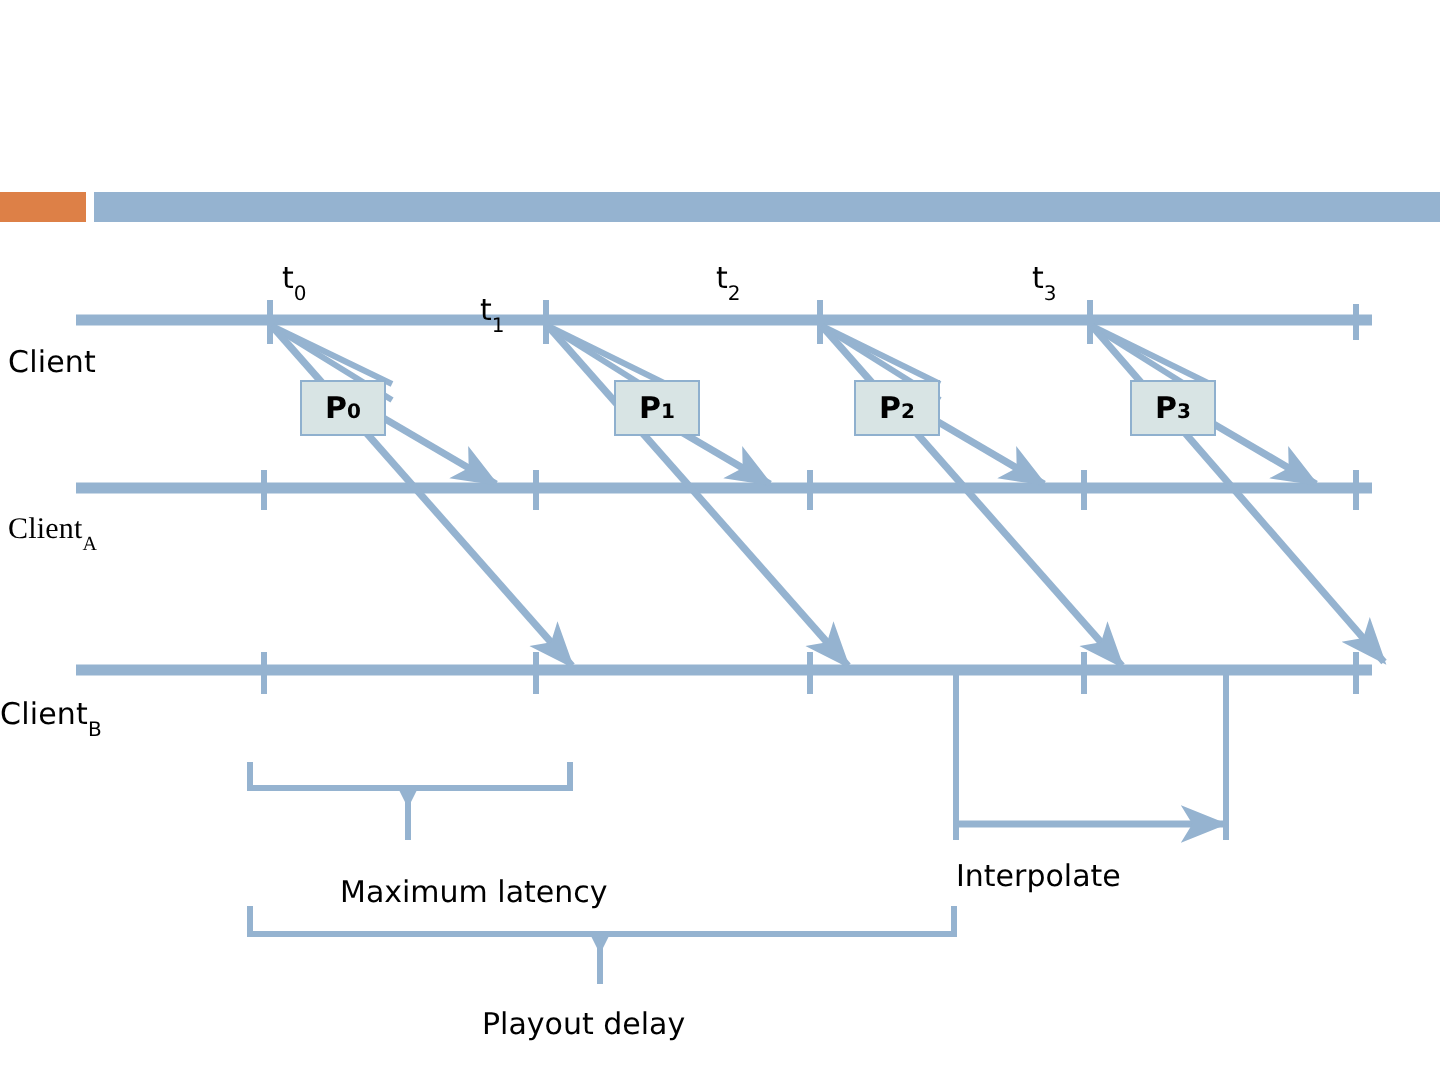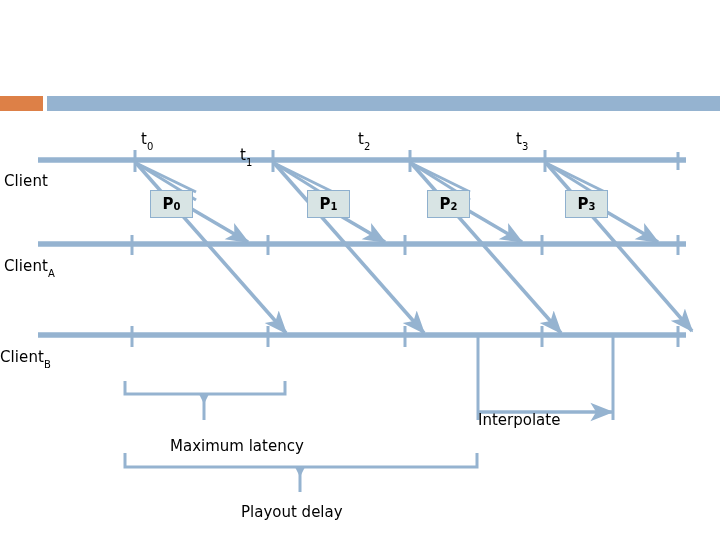--- a/index.html
+++ b/index.html
@@ -155,21 +155,21 @@
       <path d="M125,453 L125,467 L477,467 L477,453" stroke-width="3" stroke-linejoin="miter"></path>
       <line x1="300" y1="467" x2="300" y2="492" stroke-width="3"></line>
       <path d="M295,467 L300,477 L305,467" fill="#95b3d0" stroke="none"></path>
     </g>
   </svg>
 
   <div class="lbl row-label" style="left:4px; top:172px;">
     <span>Client</span>
   </div>
 
-  <div class="lbl row-label" style="left:4px; top:257px;">
+  <div class="lbl row-label" style="left:4px; top:257px;font-family:Liberation Serif, serif;">
     <span>Client</span><span class="sub">A</span>
   </div>
 
   <div class="lbl row-label" style="left:0; top:348px;">
     <span>Client</span><span class="sub">B</span>
   </div>
 
   <div class="lbl t-label" style="left:112px; top:130px;margin-left:29px;">
     <span>t</span><span class="sub">0</span>
   </div>
@@ -201,17 +201,17 @@
   </div>
 
   <div class="lbl caption" style="left:170px; top:437px;">
     <span>Maximum latency</span>
   </div>
 
   <div class="lbl caption" style="left:241px; top:503px;">
     <span>Playout delay</span>
   </div>
 
-  <div class="lbl interp" style="left:478px; top:411px;text-align:right;">
+  <div class="lbl interp" style="left:478px; top:429px;text-align:right;">
     <div>Interpolate</div>
   </div>
 
 </div>
 
 </body></html>

